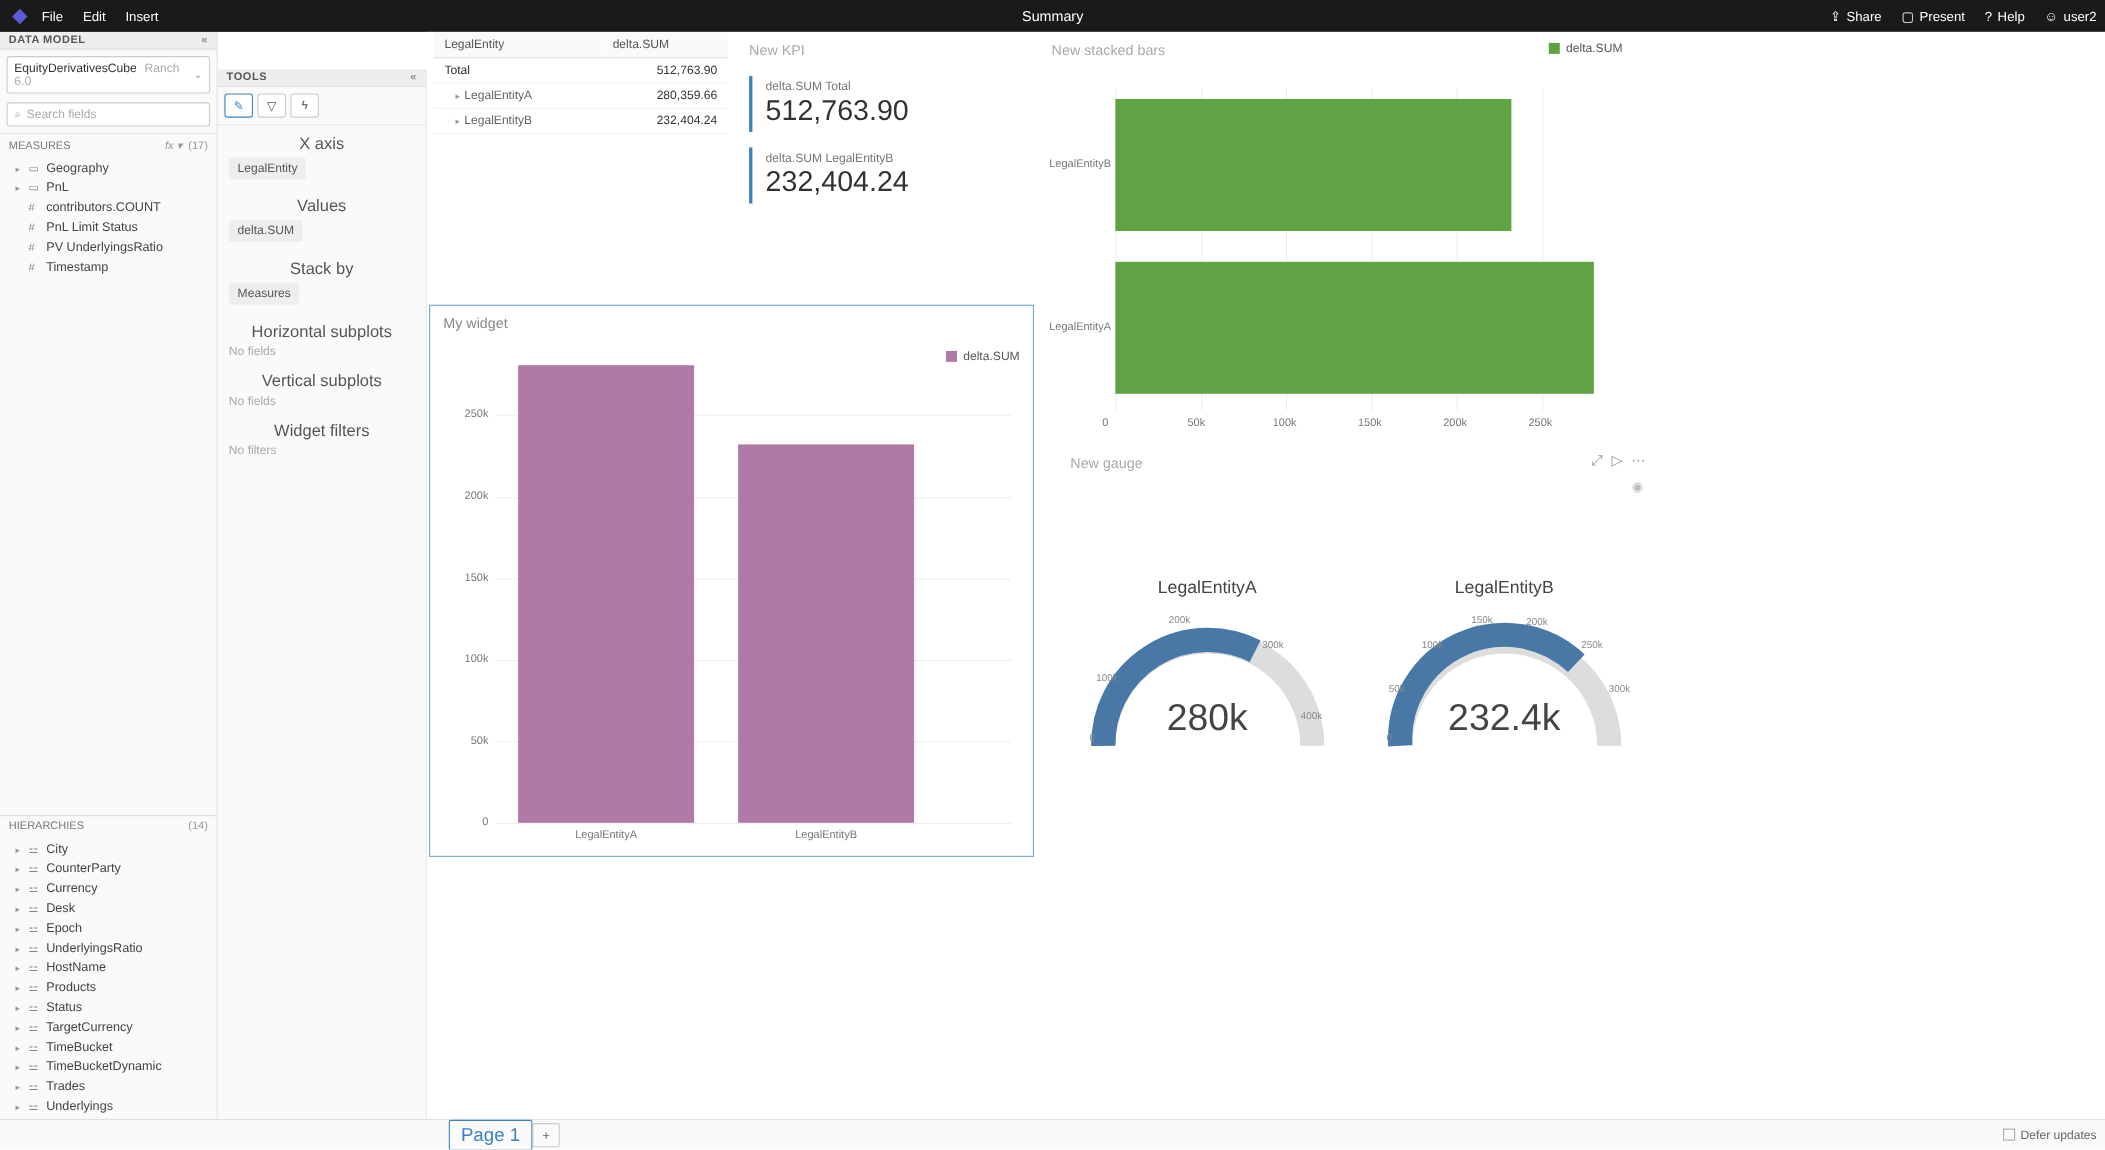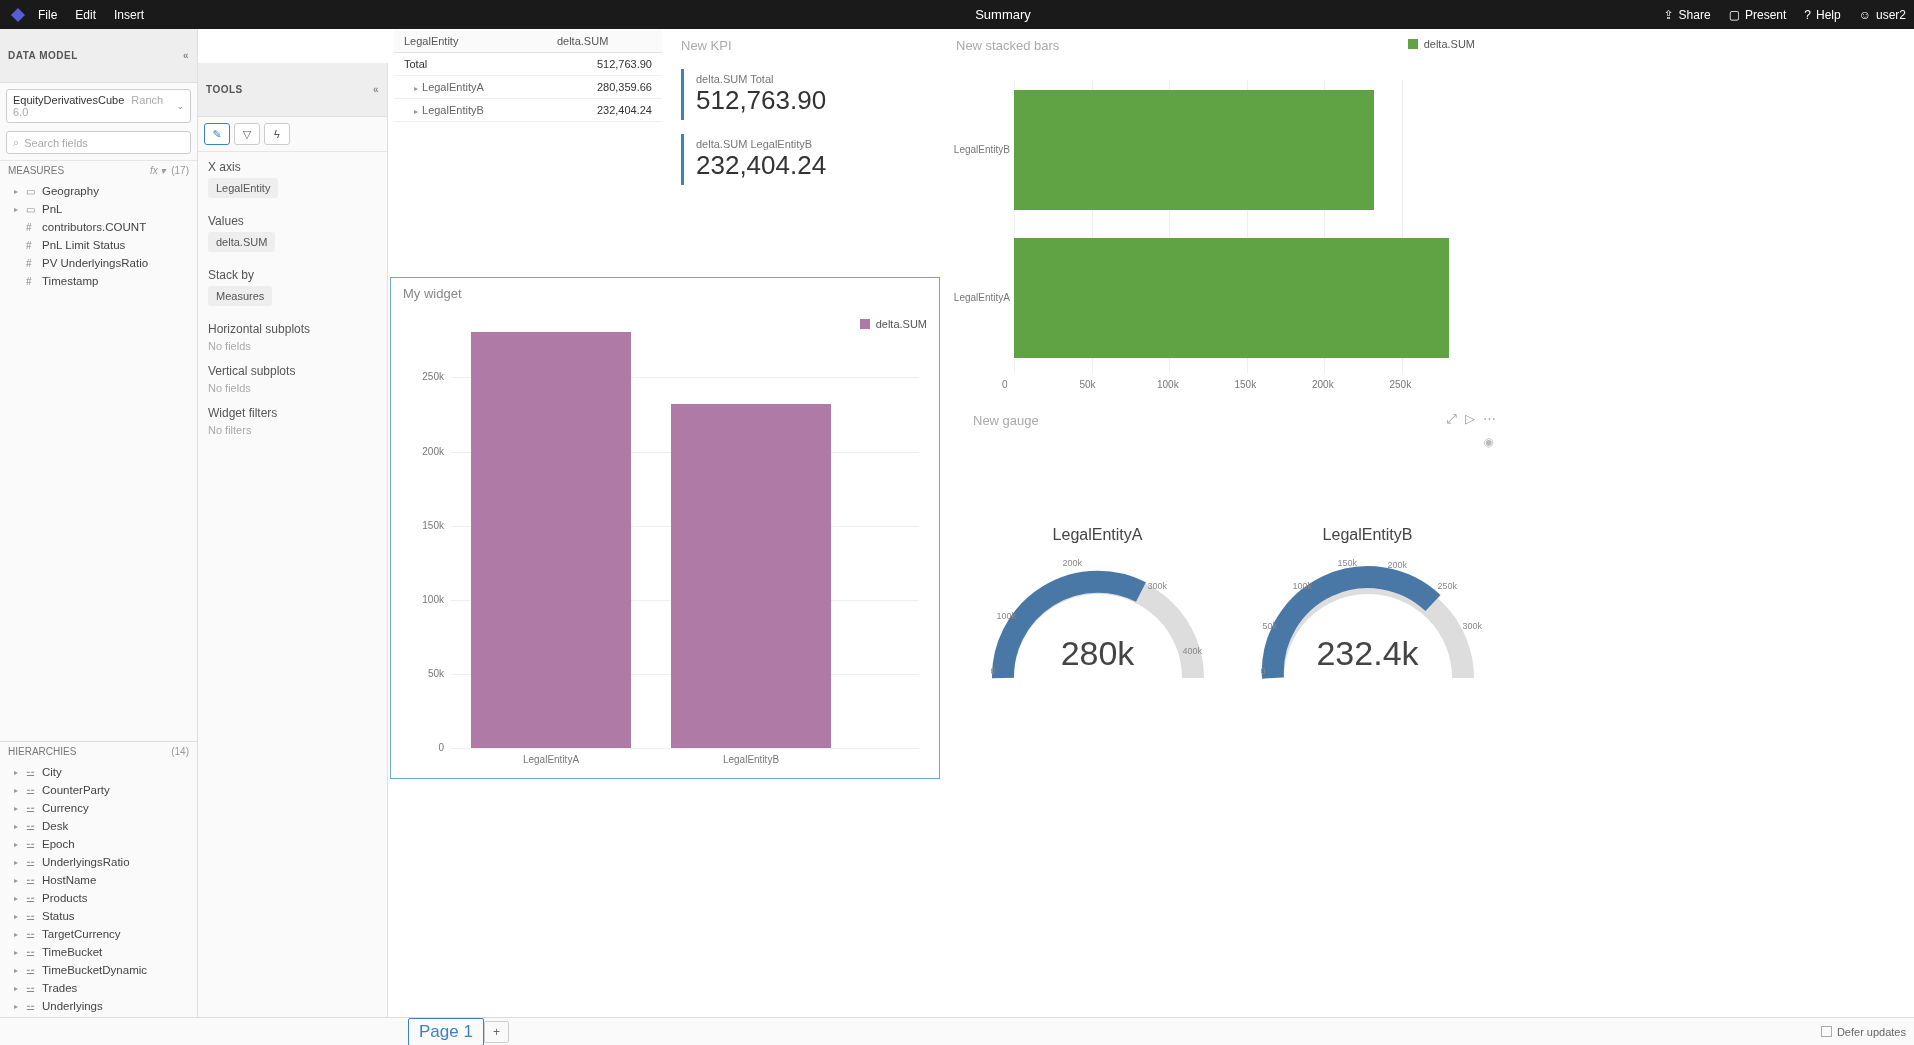--- a/index.html
+++ b/index.html
@@ -3,48 +3,48 @@
 <meta charset="utf-8">
 <style>
 * { margin:0; padding:0; box-sizing:border-box; font-family:"Segoe UI",Arial,sans-serif; }
 body { background:#fff; color:#333; font-size:12px; overflow:hidden; }
 
 
 .topbar { background:#1a1a1a; color:#fff; height:29px; display:flex; align-items:center; padding:0 8px; position:relative; }
 .topbar .logo { width:20px; height:20px; display:flex; align-items:center; justify-content:center; margin-right:10px; }
 .topbar .menu { display:flex; gap:18px; font-size:12px; }
 .topbar .menu span { cursor:pointer; }
-.topbar .title { position:absolute; left:50%; transform:translateX(-50%); font-size:13px;margin-left:46px; }
+.topbar .title { position:absolute; left:50%; transform:translateX(-50%); font-size:13px; }
 .topbar .right { margin-left:auto; display:flex; gap:18px; align-items:center; font-size:12px; }
 .topbar .right .item { display:flex; align-items:center; gap:5px; cursor:pointer; }
 
 
 .main { display:flex; height:calc(100vh - 29px - 28px); }
 .panel { border-right:1px solid #e0e0e0; background:#fafafa; display:flex; flex-direction:column; }
 .panel.data { width:198px; }
 .panel.tools { width:190px;margin-top:34px; }
-.panel-header { background:#eee; font-size:10px; font-weight:600; color:#555; padding:21px 8px; display:flex; align-items:center; justify-content:space-between; border-bottom:1px solid #ddd; letter-spacing:.5px; }
+.panel-header { background:#eee; font-size:10px; font-weight:600; color:#555; padding:2px 8px; display:flex; align-items:center; justify-content:space-between; border-bottom:1px solid #ddd; letter-spacing:.5px; }
 .collapse-icon { cursor:pointer; color:#888; }
 .cube-select { margin:6px; padding:4px 6px; border:1px solid #ccc; border-radius:3px; font-size:11px; display:flex; align-items:center; justify-content:space-between; background:#fff; }
 .cube-select .hint { color:#aaa; margin-left:4px; }
 .search { margin:2px 6px 6px; padding:4px 6px; border:1px solid #ccc; border-radius:3px; font-size:11px; color:#aaa; display:flex; align-items:center; gap:5px; background:#fff; }
 .section-head { font-size:10px; color:#777; padding:4px 8px; display:flex; align-items:center; justify-content:space-between; border-top:1px solid #e5e5e5; }
 .section-head .count { color:#999; }
 .tree { padding:2px 4px; }
 .tree-row { display:flex; align-items:center; gap:4px; padding:3px 4px 3px 10px; font-size:11.5px; color:#444; cursor:pointer; }
 .tree-row .arrow { width:8px; color:#999; font-size:8px; }
 .tree-row .ico { width:12px; color:#888; font-size:10px; }
 .tree-row.indent { padding-left:22px; }
 
 
 .tool-icons { display:flex; gap:4px; padding:6px; border-bottom:1px solid #e5e5e5; }
 .tool-icons .tbtn { width:26px; height:22px; border:1px solid #ccc; border-radius:3px; display:flex; align-items:center; justify-content:center; font-size:11px; color:#555; cursor:pointer; background:#fff; }
 .tool-icons .tbtn.active { border-color:#3b82c4; color:#3b82c4; }
 .tool-section { padding:8px 10px 4px; }
-.tool-section .label { font-size:12px; color:#555; margin-bottom:4px; }
+.tool-section .label { font-size:15px; color:#555; margin-bottom:4px;text-align:center; }
 .chip { background:#eee; border-radius:3px; padding:4px 8px; font-size:11px; color:#555; display:inline-block; margin-bottom:4px; }
 .empty { font-size:11px; color:#aaa; }
 
 
 .canvas { flex:1; position:relative; background:#fff; overflow:hidden; }
 .widget { position:absolute; border:1px solid transparent; background:#fff; }
 .widget.selected { border:1px solid #6aa8d8; }
 .widget .wtitle { font-size:13px; color:#aaa; padding:8px 12px; }
 .widget .wtoolbar { position:absolute; top:6px; right:8px; display:flex; gap:8px; color:#999; font-size:13px; }
 

